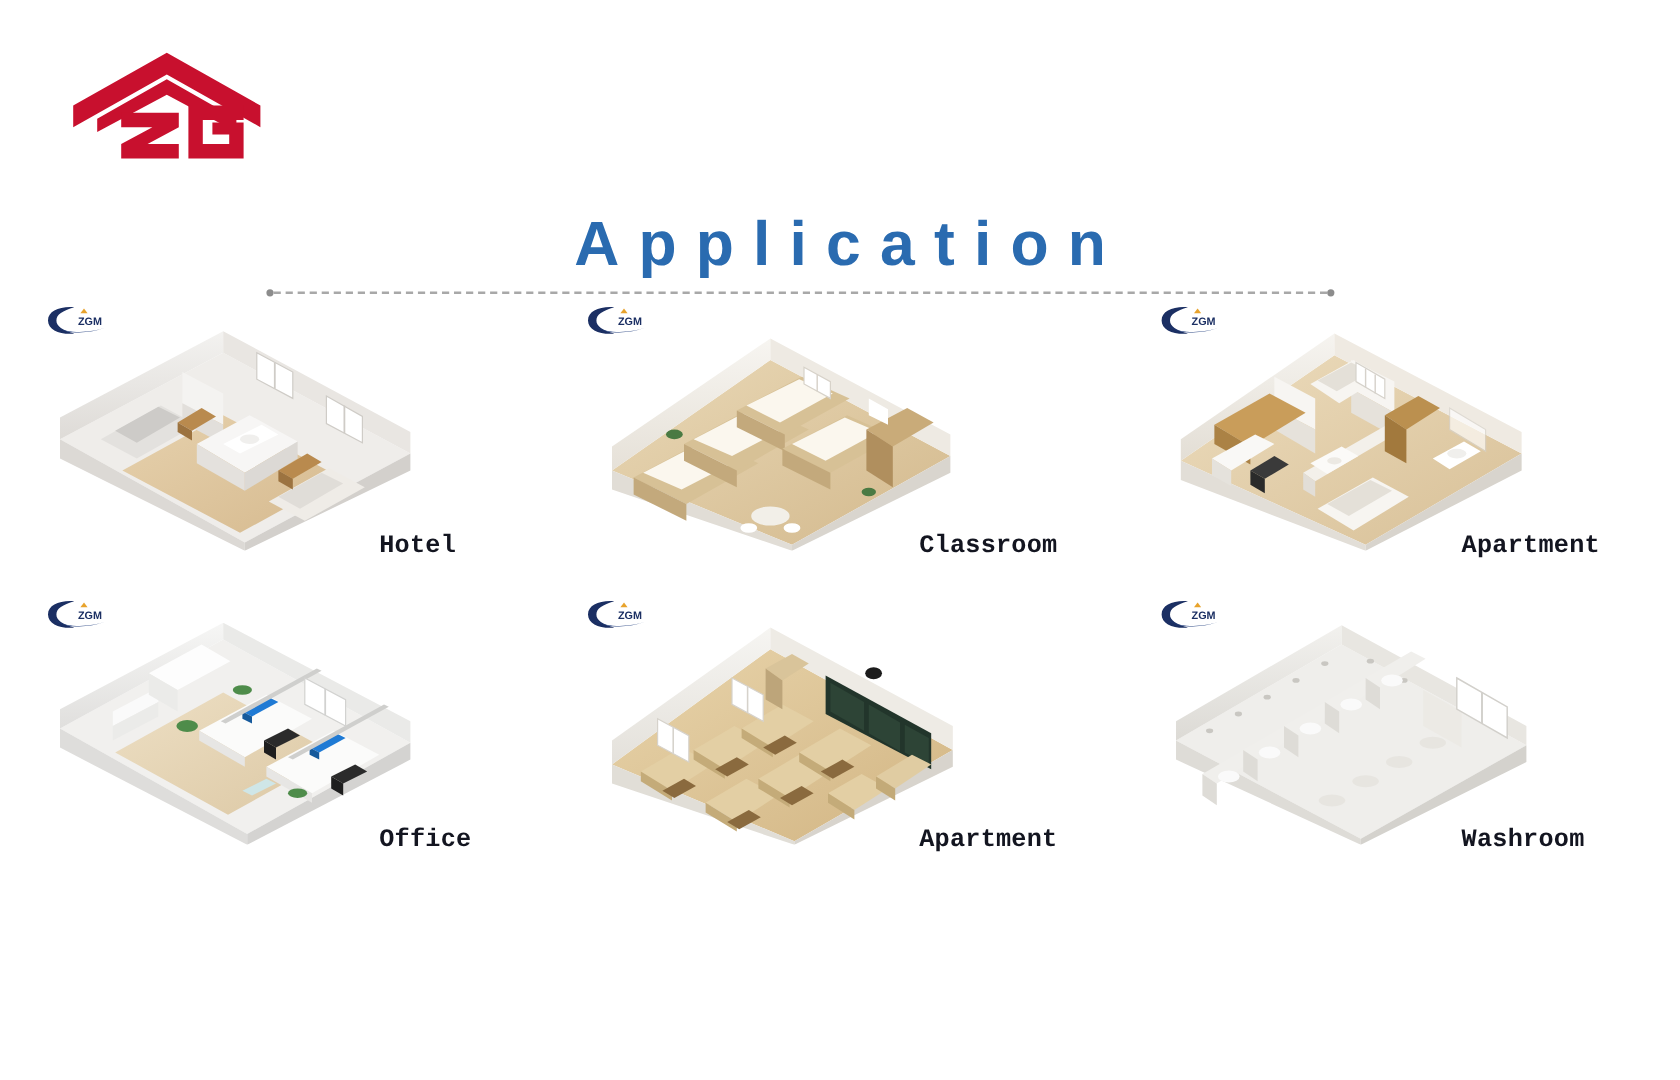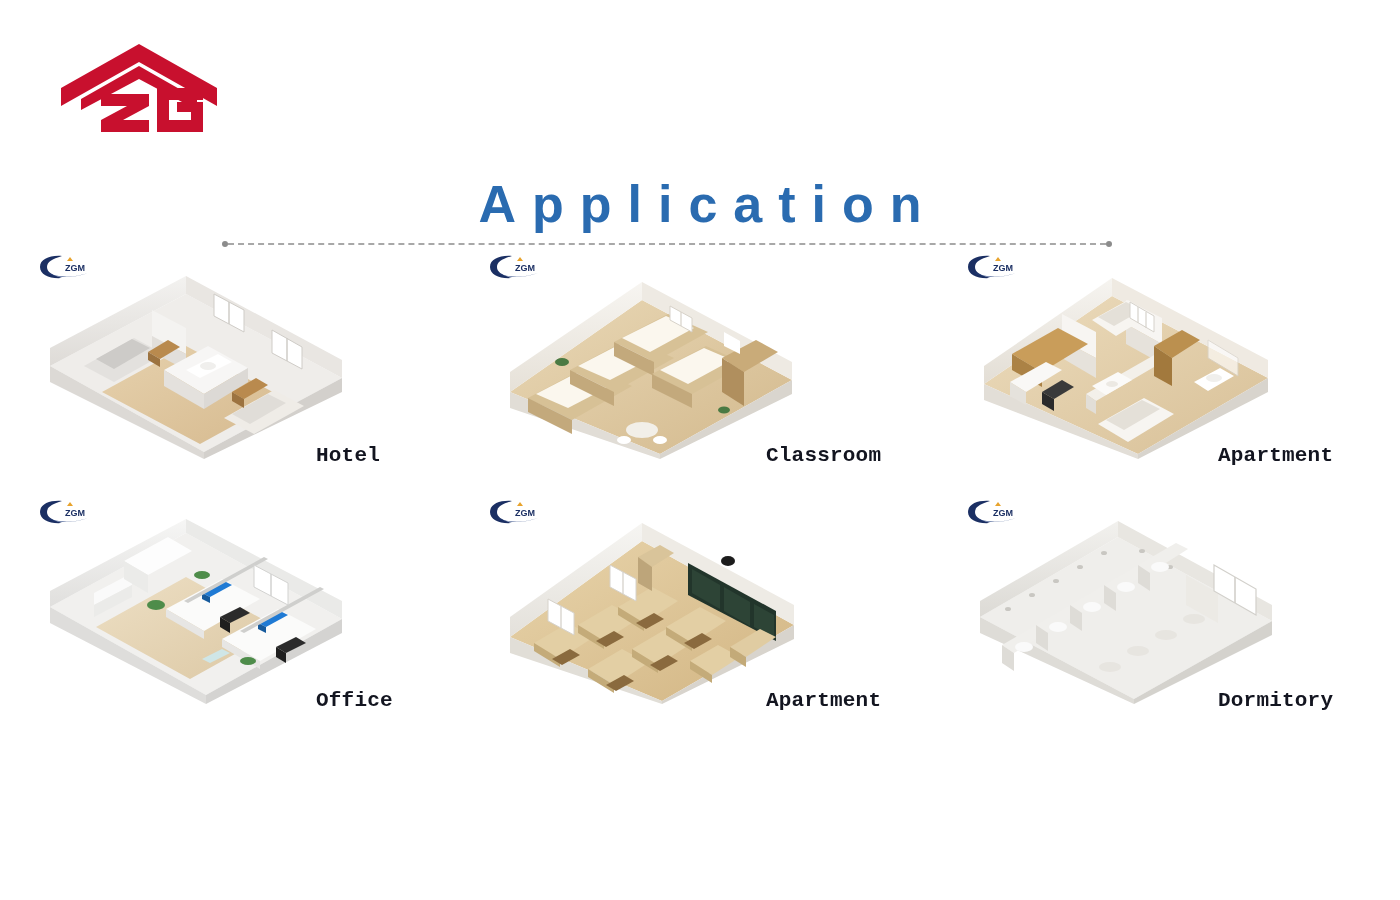--- a/index.html
+++ b/index.html
@@ -567,17 +567,17 @@
             <ellipse cx="200" cy="116" rx="11" ry="5"></ellipse>
             <ellipse cx="228" cy="100" rx="11" ry="5"></ellipse>
           </g>
 
           <polygon points="220,56 252,74 252,104 220,86" fill="#eceae5"></polygon>
 
           <polygon points="248,46 290,70 290,96 248,72" fill="#ffffff" stroke="#d2d0cb" stroke-width="1.2"></polygon>
           <line x1="269" y1="58" x2="269" y2="84" stroke="#d2d0cb" stroke-width="1.6"></line>
         </svg>
       </div>
-      <div class="card-label">Dormitory</div>
+      <div class="card-label">Washroom</div>
     </div>
 
   </div>
 </div>
 
 </body></html>

